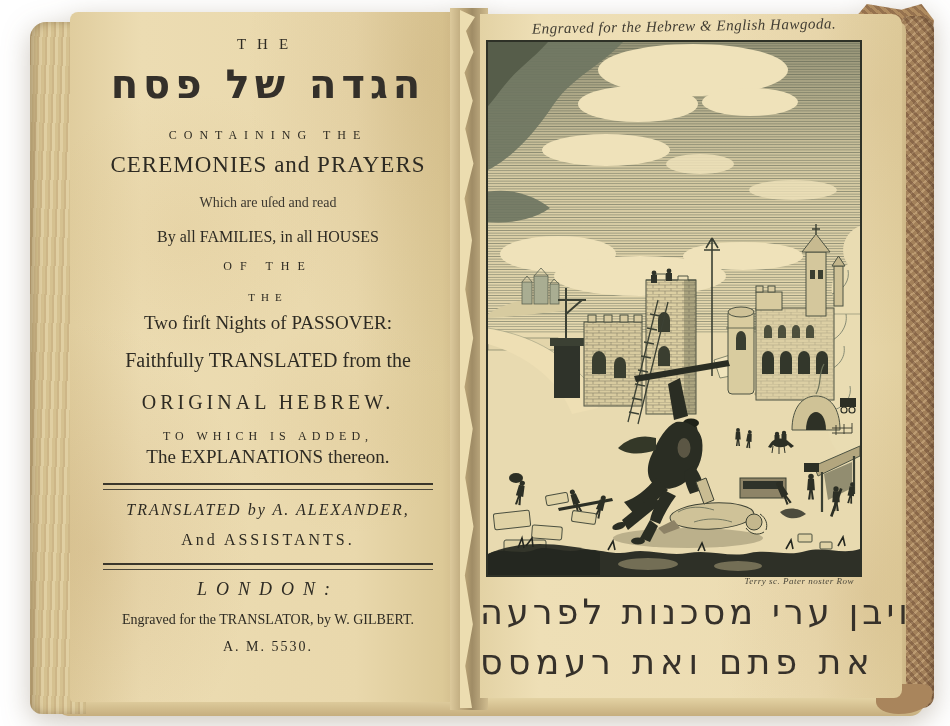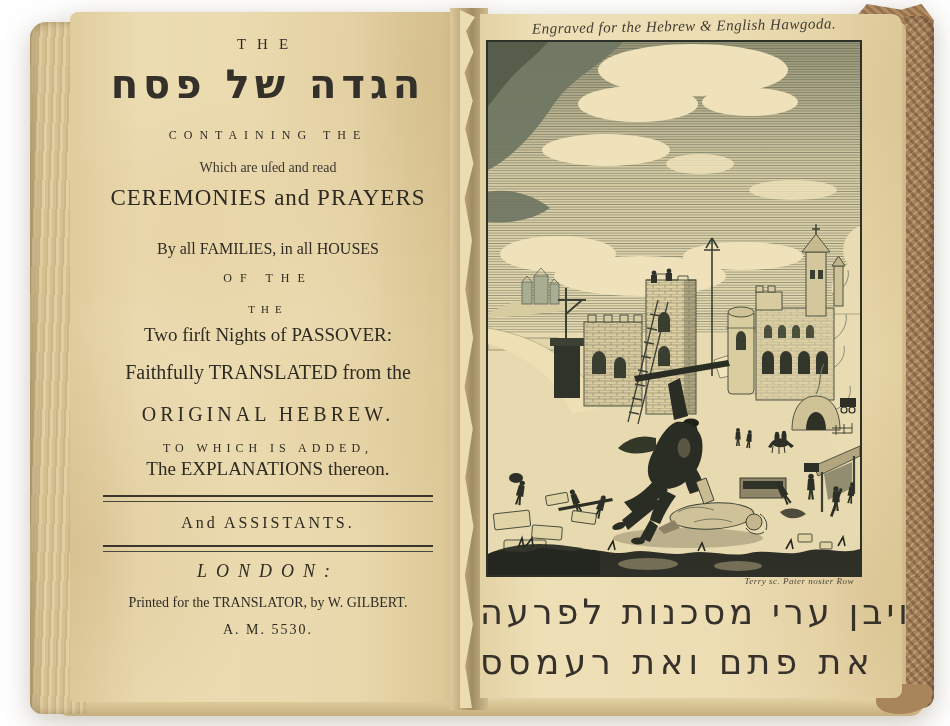--- a/index.html
+++ b/index.html
@@ -39,21 +39,21 @@
       linear-gradient(90deg,#e0cd9e,#ecdcb2 18%,#e9d8ac 72%,#dcc997 94%,#cbb485 100%);
     border-radius:8px 0 0 4px;}
   .lp-col{position:absolute;left:6px;top:24px;width:384px;text-align:center;}
   .lp{line-height:1.15;white-space:nowrap;}
   .t-the{font-size:15px;letter-spacing:11px;margin-top:0;}
   .t-heb{font-family:"DejaVu Sans",sans-serif;font-weight:bold;font-size:40px;
          letter-spacing:5px;color:#34302a;margin-top:8px;}
   .t-containing{font-size:12px;letter-spacing:7px;margin-top:22px;}
   .t-ceremonies{font-size:23px;margin-top:9px;letter-spacing:1px;}
   .t-which{font-size:14px;margin-top:17px;color:#3b372f;}
-  .t-families{font-size:16px;margin-top:28px;}
+  .t-families{font-size:16px;margin-top:16px;}
   .t-ofthe{font-size:12px;letter-spacing:8px;margin-top:14px;}
   .t-israelites{font-size:24px;font-style:italic;letter-spacing:10px;margin-top:11px;}
   .t-the2{font-size:11px;letter-spacing:6px;margin-top:17px;}
   .t-twofirst{font-size:19px;margin-top:9px;}
   .t-faithfully{font-size:20px;margin-top:15px;}
   .t-original{font-size:20px;letter-spacing:4px;margin-top:19px;}
   .t-towhich{font-size:12px;letter-spacing:5px;margin-top:16px;}
   .t-explanations{font-size:19px;margin-top:2px;}
   .t-translatedby{font-size:16px;font-style:italic;letter-spacing:2px;margin-top:11px;}
   .t-assistants{font-size:16px;letter-spacing:3px;margin-top:12px;}
@@ -103,35 +103,36 @@
     <div class="cover-corner-tr"></div>
     <div class="cover-right"></div>
     <div class="page-stub-right"></div>
     <div class="cover-corner-br"></div>
 
     <div class="left-page">
       <div class="lp-col">
         <div class="lp t-the">THE</div>
         <div class="lp t-heb">הגדה של פסח</div>
         <div class="lp t-containing">CONTAINING THE</div>
+        <div class="lp t-ceremonies">CEREMONIES and PRAYERS</div>
         <div class="lp t-which">Which are uſed and read</div>
-        <div class="lp t-ceremonies">CEREMONIES and PRAYERS</div>
         <div class="lp t-families">By all FAMILIES, in all HOUSES</div>
         <div class="lp t-ofthe">OF THE</div>
         <div class="lp t-the2">THE</div>
         <div class="lp t-twofirst">Two firſt Nights of PASSOVER:</div>
         <div class="lp t-faithfully">Faithfully TRANSLATED from the</div>
         <div class="lp t-original">ORIGINAL HEBREW.</div>
         <div class="lp t-towhich">TO WHICH IS ADDED,</div>
         <div class="lp t-explanations">The EXPLANATIONS thereon.</div>
         <div class="rule-double"></div>
+        <div class="lp t-translatedby">TRANSLATED by A. ALEXANDER,</div>
         <div class="lp t-assistants">And ASSISTANTS.</div>
         <div class="rule-double r2"></div>
         <div class="lp t-london">LONDON:</div>
-        <div class="lp t-printed">Printed for the TRANSLATOR, by W. GILBERT.</div>
+        <div class="lp t-printed">Engraved for the TRANSLATOR, by W. GILBERT.</div>
         <div class="lp t-am">A. M. 5530.</div>
       </div>
     </div>
 
     <div class="gutter"></div>
     <div class="gutter-tear"></div>
 
     <div class="right-page">
       <div class="engraving-caption">Engraved for the Hebrew &amp; English Hawgoda.</div>
 

